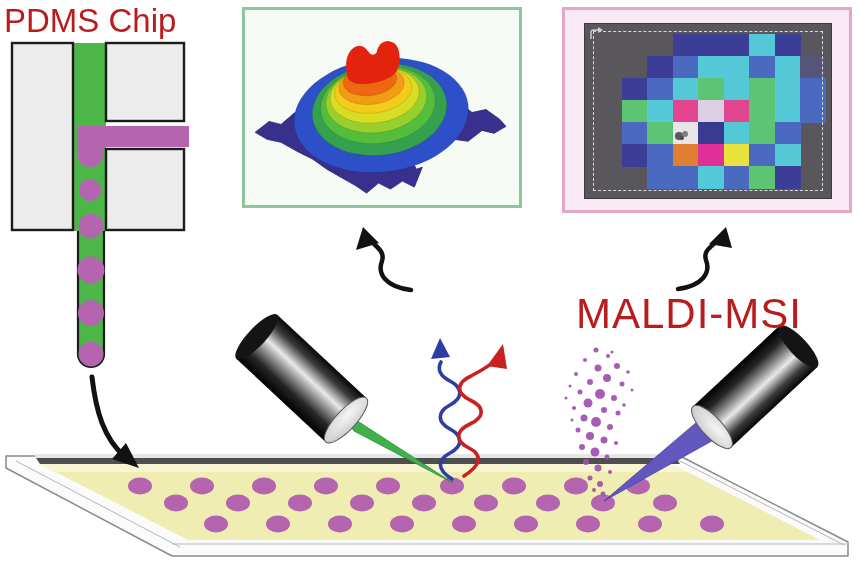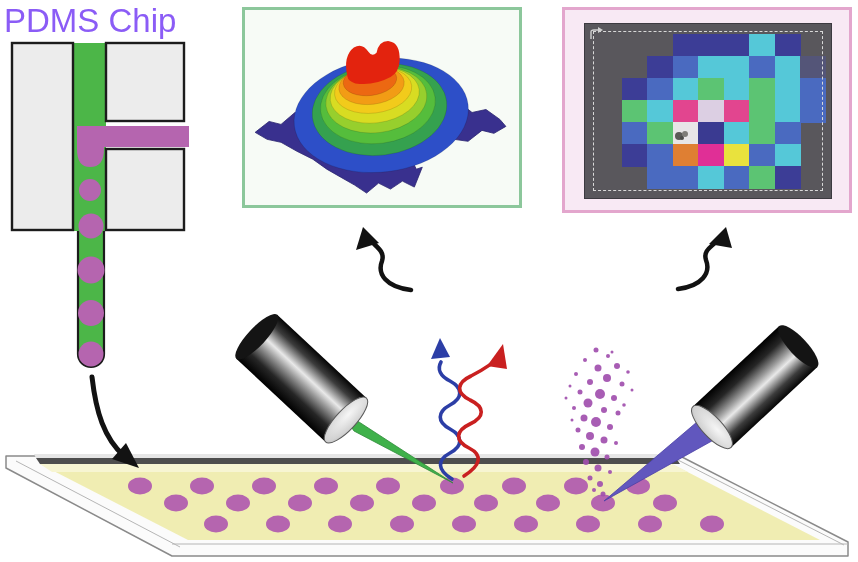--- a/index.html
+++ b/index.html
@@ -1,18 +1,18 @@
 <!DOCTYPE html>
 <html><head>
 <meta charset="utf-8">
 <style>
   html,body{margin:0;padding:0;background:#ffffff;}
   .canvas{position:relative;width:858px;height:562px;background:#ffffff;overflow:hidden;
           font-family:"Liberation Sans",sans-serif;}
-  .label{position:absolute;color:#8b5cf6;white-space:nowrap;}
+  .label{position:absolute;color:#b91c1c;white-space:nowrap;}
   #pdms-label{left:4px;top:2px;font-size:33px;font-weight:500;letter-spacing:0px;}
   #raman-label{left:308px;top:284px;font-size:45px;font-weight:400;letter-spacing:.5px;}
   #maldi-label{left:576px;top:290px;font-size:42px;font-weight:400;letter-spacing:1px;}
   #scene{position:absolute;left:0;top:0;}
   
   #raman-box{position:absolute;left:242px;top:7px;width:274px;height:195px;
              border:3px solid #8cc79b;background:#f7fbf6;}
   
   #maldi-box{position:absolute;left:562px;top:7px;width:284px;height:200px;
              border:3px solid #e3a6cd;background:#f8e9f4;}
@@ -267,14 +267,15 @@
       </svg>
       <svg id="speck" width="18" height="14">
         <circle cx="6" cy="8" r="4" fill="#5a5a58"></circle>
         <circle cx="12" cy="6" r="3" fill="#7e7c78"></circle>
         <circle cx="9" cy="10" r="2" fill="#4a4a48"></circle>
       </svg>
     </div>
   </div>
 
   <div class="label" id="pdms-label">PDMS Chip</div>
+  <div class="label" id="maldi-label">MALDI-MSI</div>
 
 </div>
 
 </body></html>

